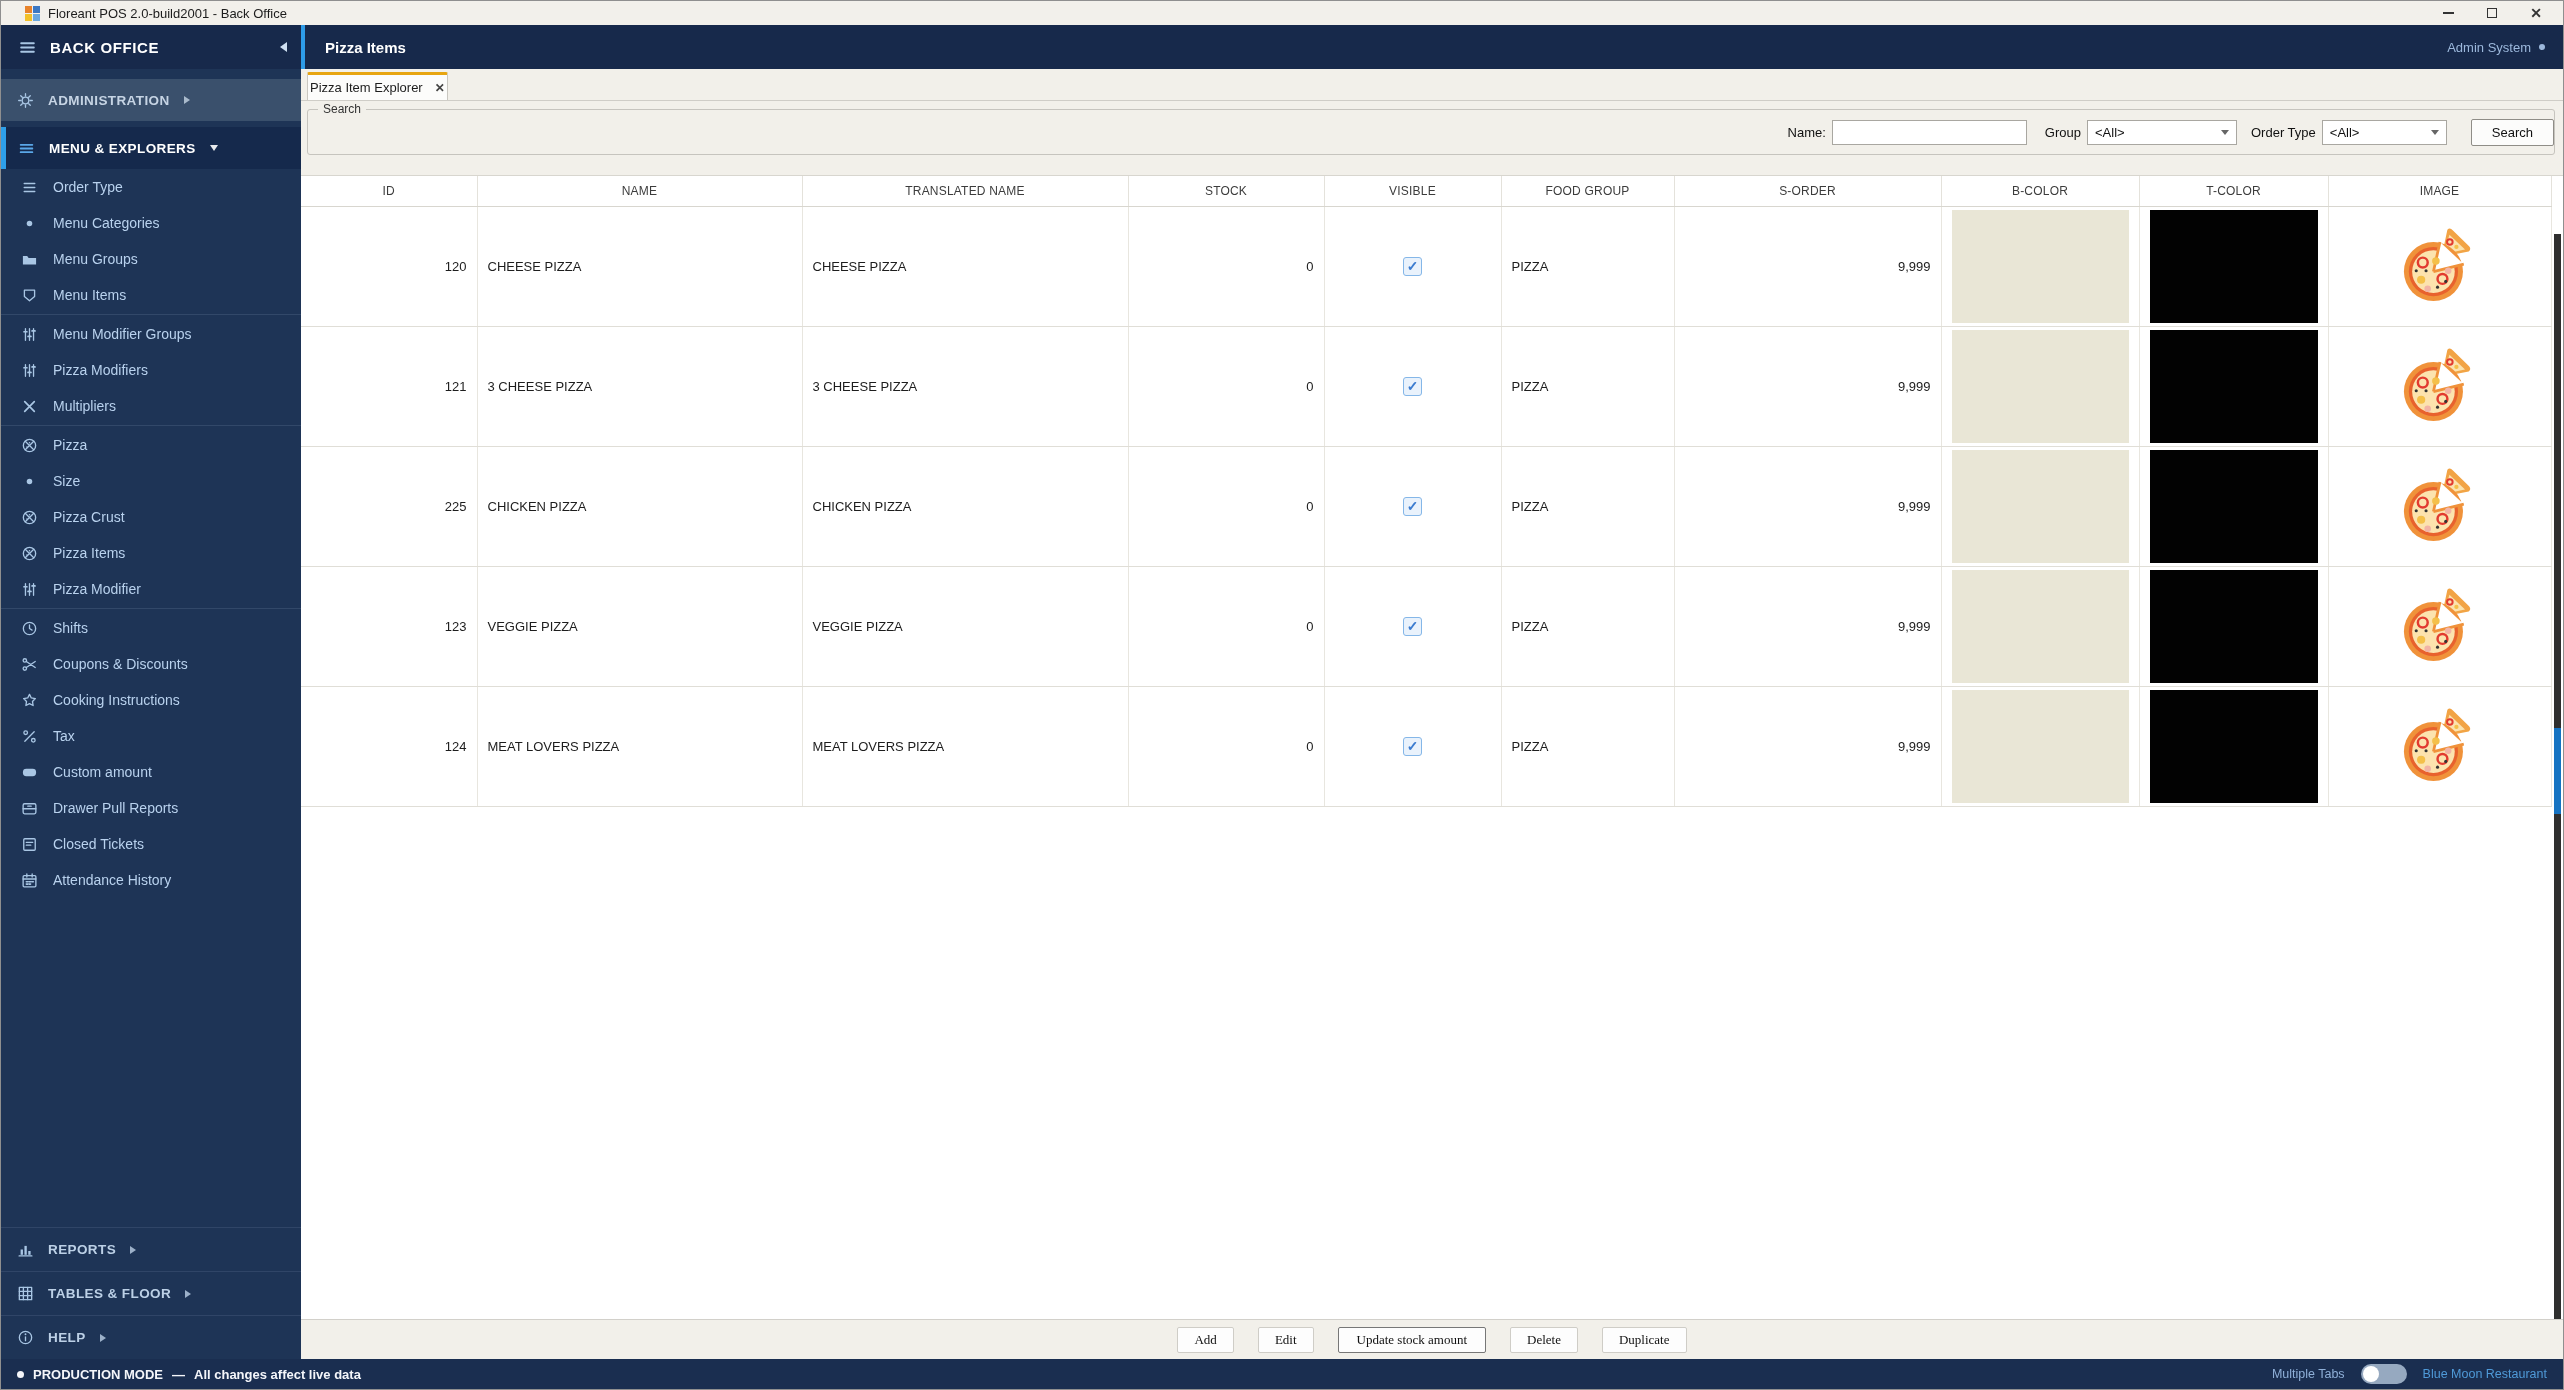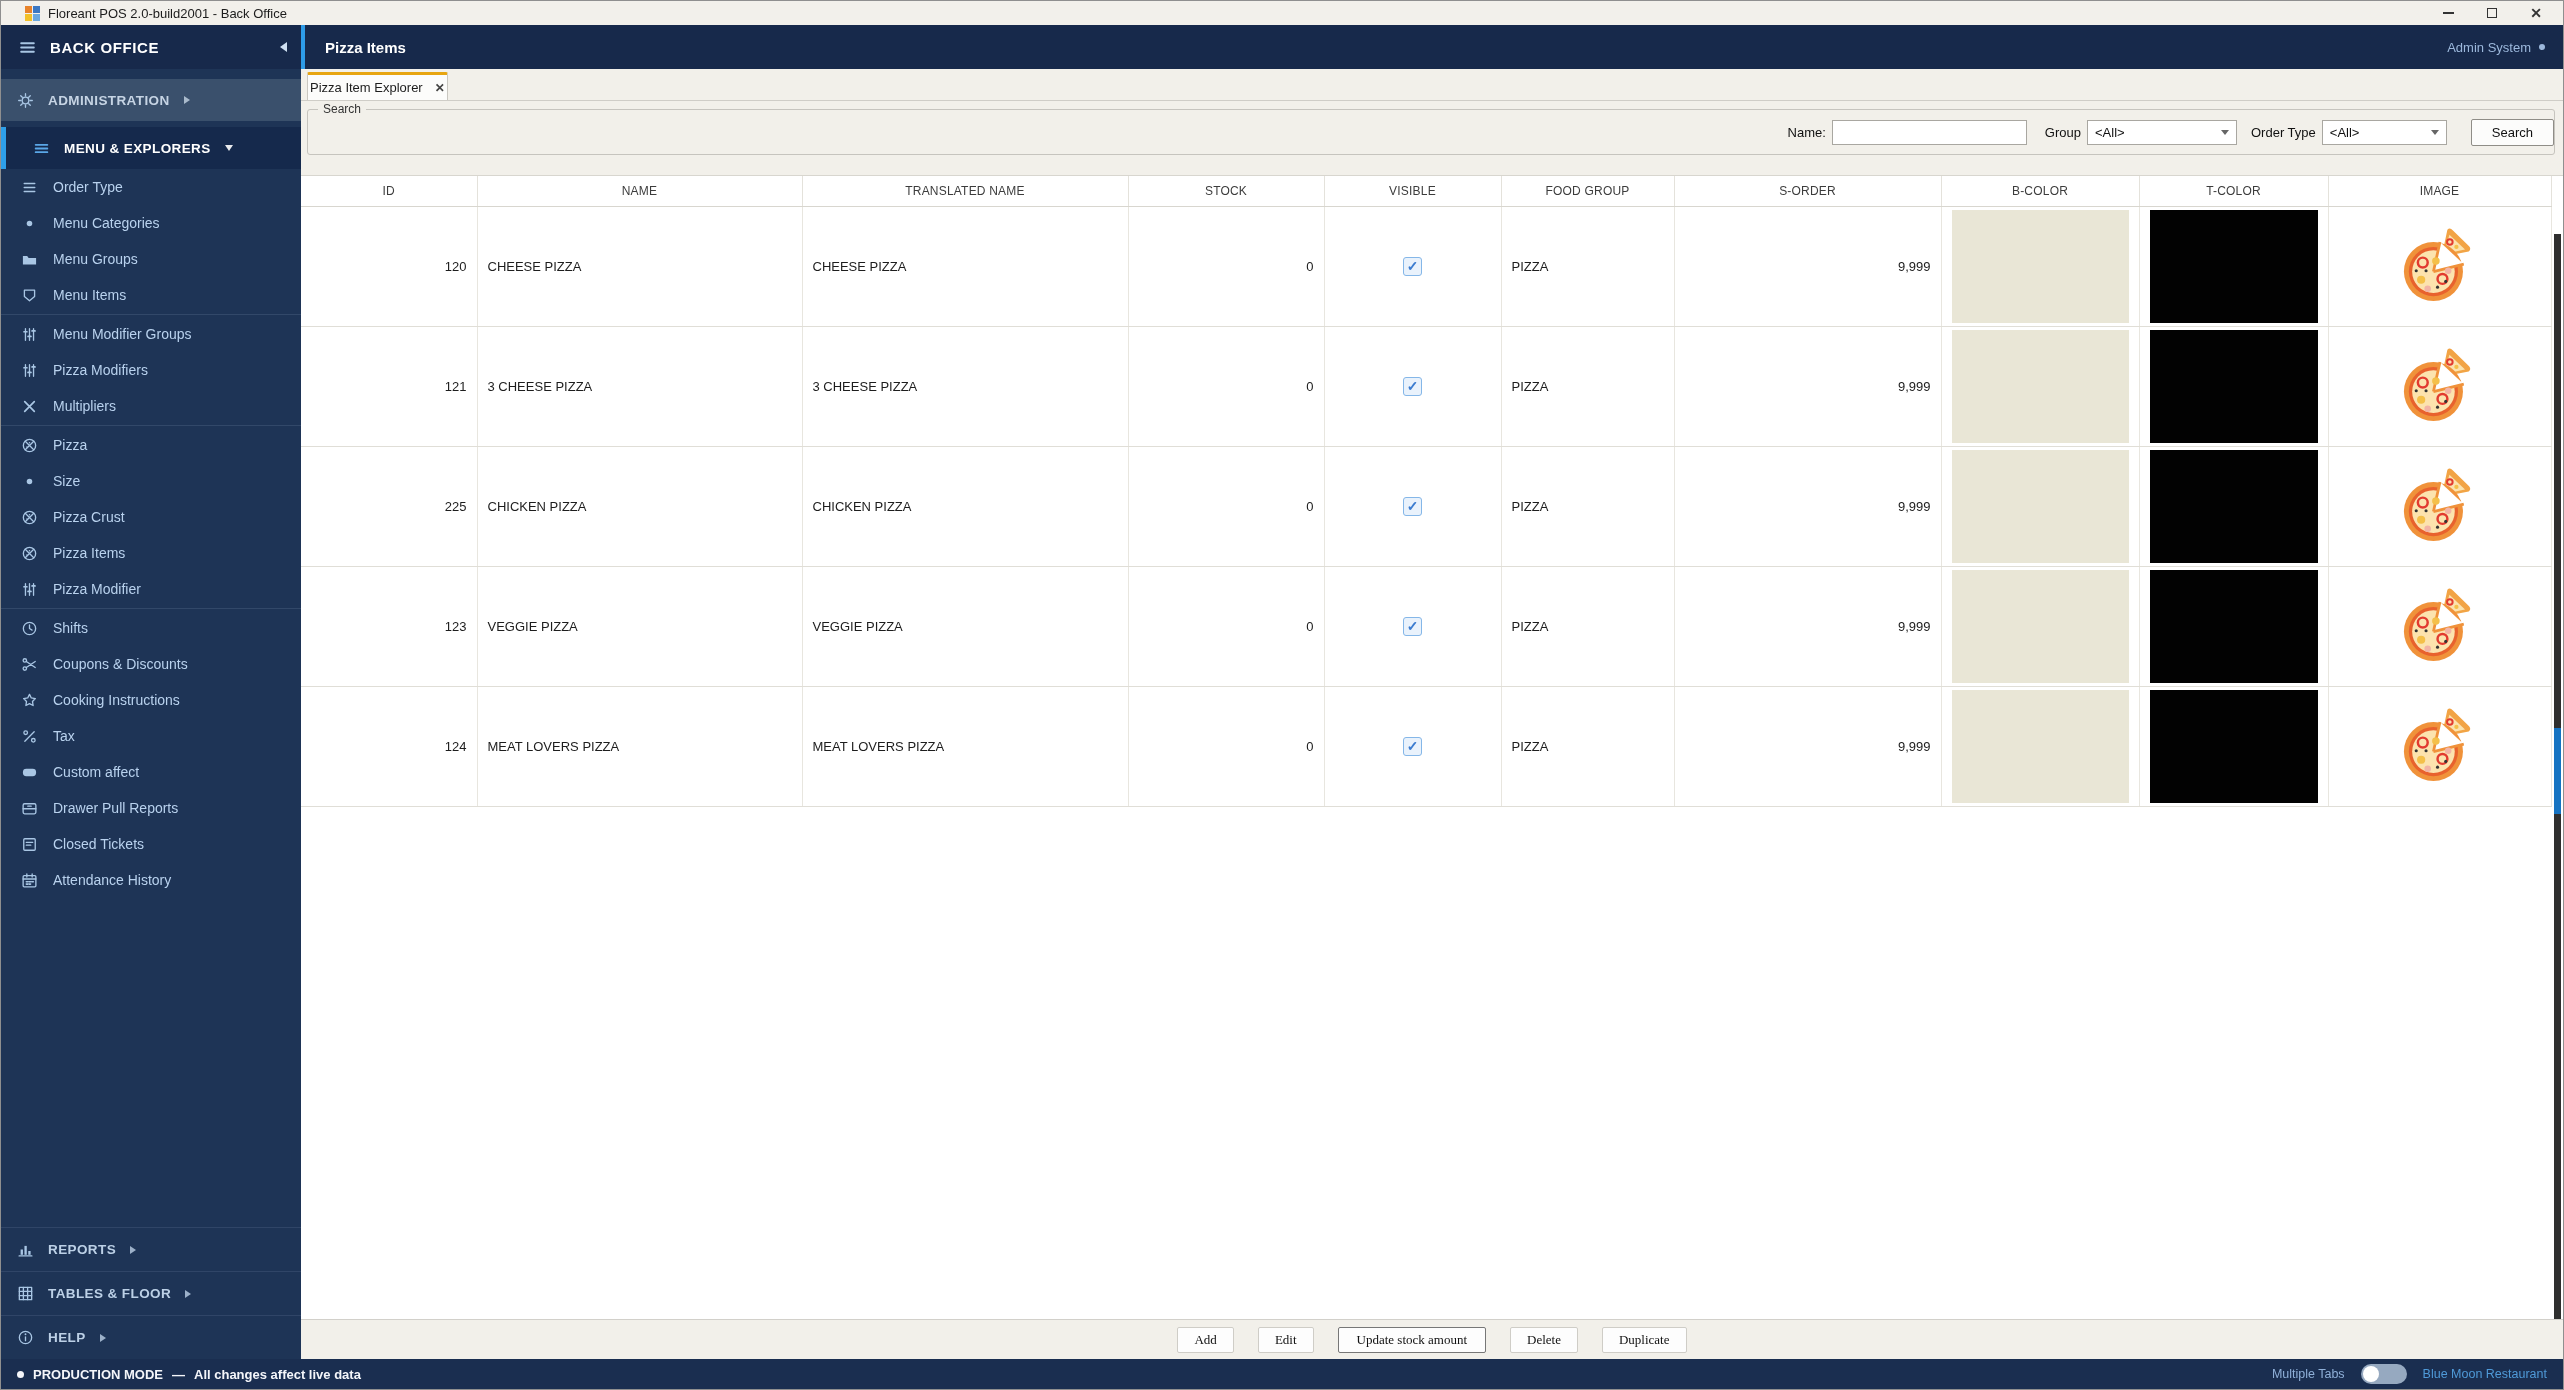--- a/index.html
+++ b/index.html
@@ -30,21 +30,21 @@
   .user-area { margin-left:auto; display:flex; align-items:center; gap:8px; padding-right:18px; color:#9cb8dc; font-size:13px; }
   .user-dot { width:6px; height:6px; border-radius:50%; background:#9cb8dc; }
 
   
   .bodyrow { flex:1 1 auto; display:flex; min-height:0; }
 
   
   .sidebar { width:300px; flex:0 0 auto; background:#1e3456; display:flex; flex-direction:column; overflow:hidden; }
   .side-section { height:42px; flex:0 0 auto; display:flex; align-items:center; padding-left:16px; gap:14px; font-size:13.5px; font-weight:bold; letter-spacing:0.4px; cursor:pointer; }
   .side-section.admin { background:#3a506c; color:#c6d4e4; margin-top:10px; }
-  .side-section.menus { background:#15294c; color:#ffffff; border-left:5px solid #2e9fe9; padding-left:27px; margin-top:6px; }
+  .side-section.menus { background:#15294c; color:#ffffff; border-left:5px solid #2e9fe9; padding-left:12px; margin-top:6px; }
   .tri-right { width:0; height:0; border-top:4px solid transparent; border-bottom:4px solid transparent; border-left:6px solid currentColor; opacity:.8; }
   .tri-down { width:0; height:0; border-left:4px solid transparent; border-right:4px solid transparent; border-top:6px solid currentColor; opacity:.9; }
   .side-items { flex:0 0 auto; display:flex; flex-direction:column; }
   .side-item { height:36px; flex:0 0 auto; display:flex; align-items:center; padding-left:20px; gap:15px; color:#b9d2ee; font-size:14px; cursor:pointer; }
   .side-sep { height:1px; background:rgba(180,200,230,0.14); margin:1px 0; flex:0 0 auto; }
   .side-spacer { flex:1 1 auto; }
   .side-bottom { flex:0 0 auto; display:flex; flex-direction:column; }
   .side-section.bottom { background:transparent; color:#bcd0e6; border-top:1px solid rgba(180,200,230,0.12); height:44px; margin-top:0; }
   .sicon { width:17px; height:17px; flex:0 0 auto; display:flex; align-items:center; justify-content:center; }
   .sicon svg { width:17px; height:17px; stroke:#a9c6e4; stroke-width:1.25; fill:none; stroke-linecap:round; stroke-linejoin:round; }
@@ -311,21 +311,21 @@
               </svg>
             </span>
             <span>Tax</span>
           </div>
           <div class="side-item">
             <span class="sicon">
               <svg viewBox="0 0 16 16">
                 <rect x="1.8" y="4.5" width="12.4" height="7" rx="3.2" fill="#a9c6e4" stroke="none"></rect>
               </svg>
             </span>
-            <span>Custom affect</span>
+            <span>Custom amount</span>
           </div>
           <div class="side-item">
             <span class="sicon">
               <svg viewBox="0 0 16 16">
                 <rect x="2" y="3.5" width="12" height="9.5" rx="1.4"></rect>
                 <path d="M2 8.2h12M6.4 5.8h3.2"></path>
               </svg>
             </span>
             <span>Drawer Pull Reports</span>
           </div>

